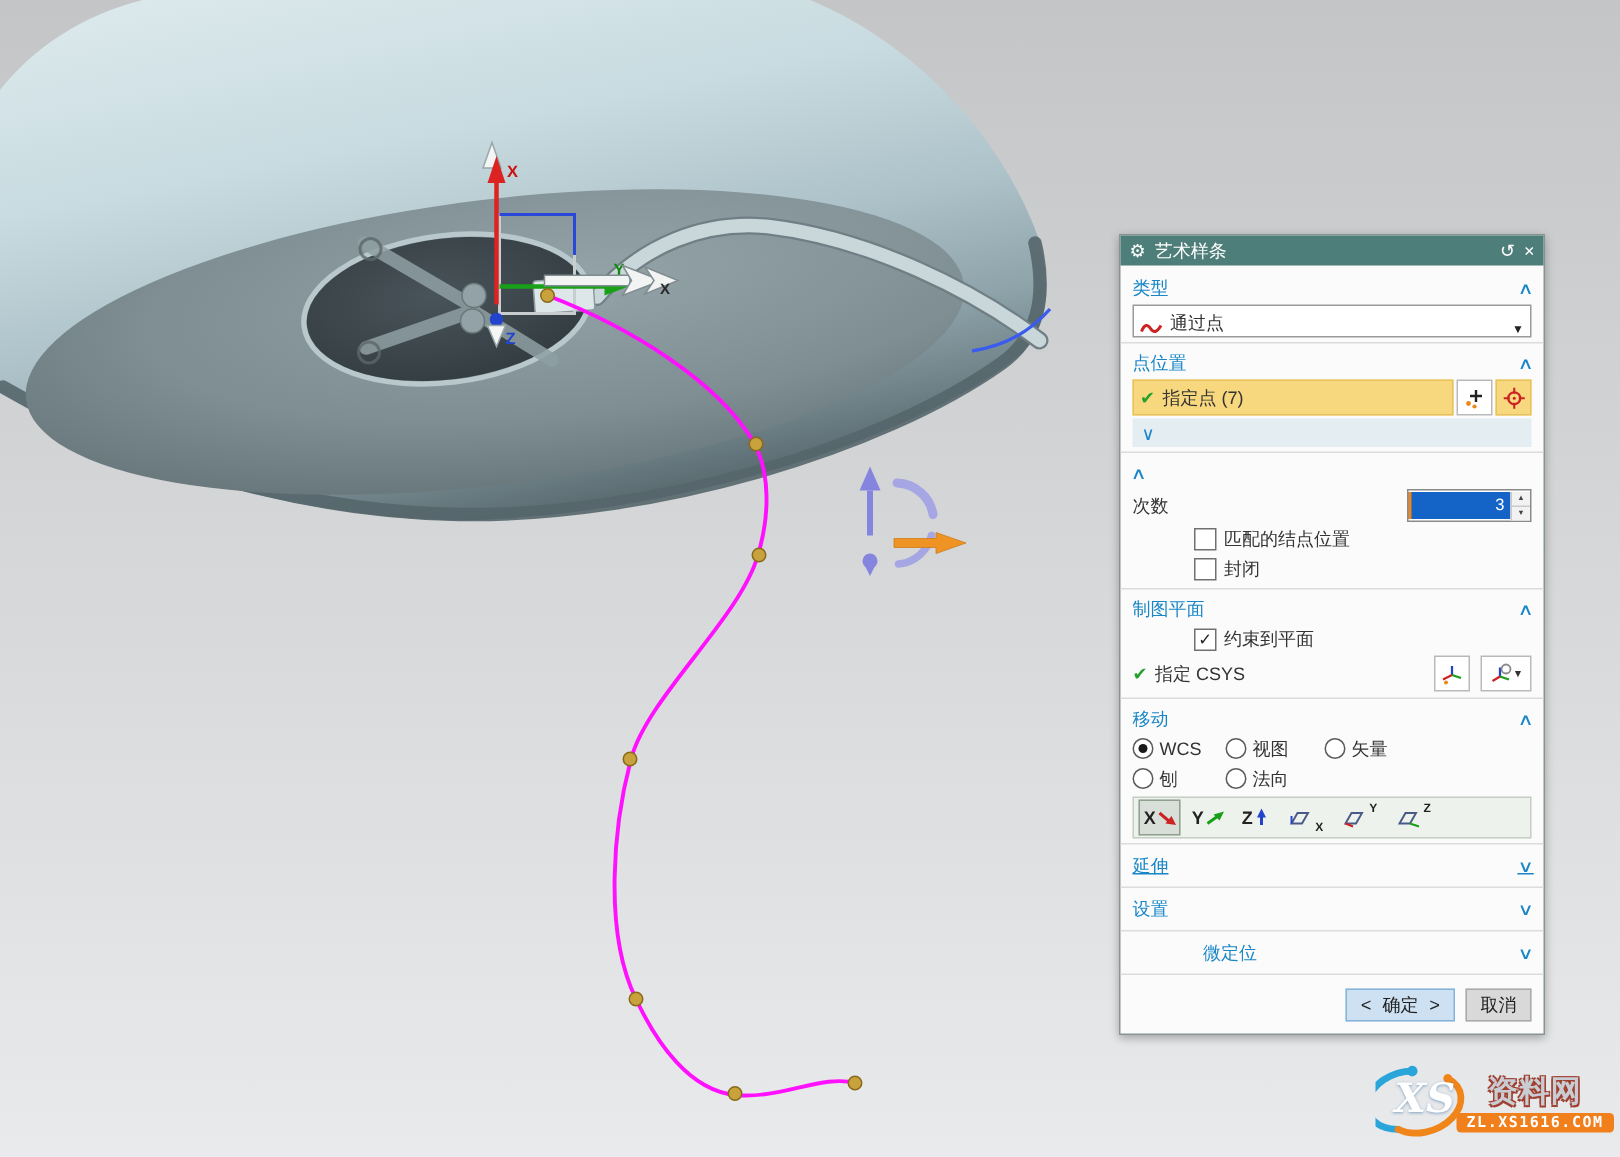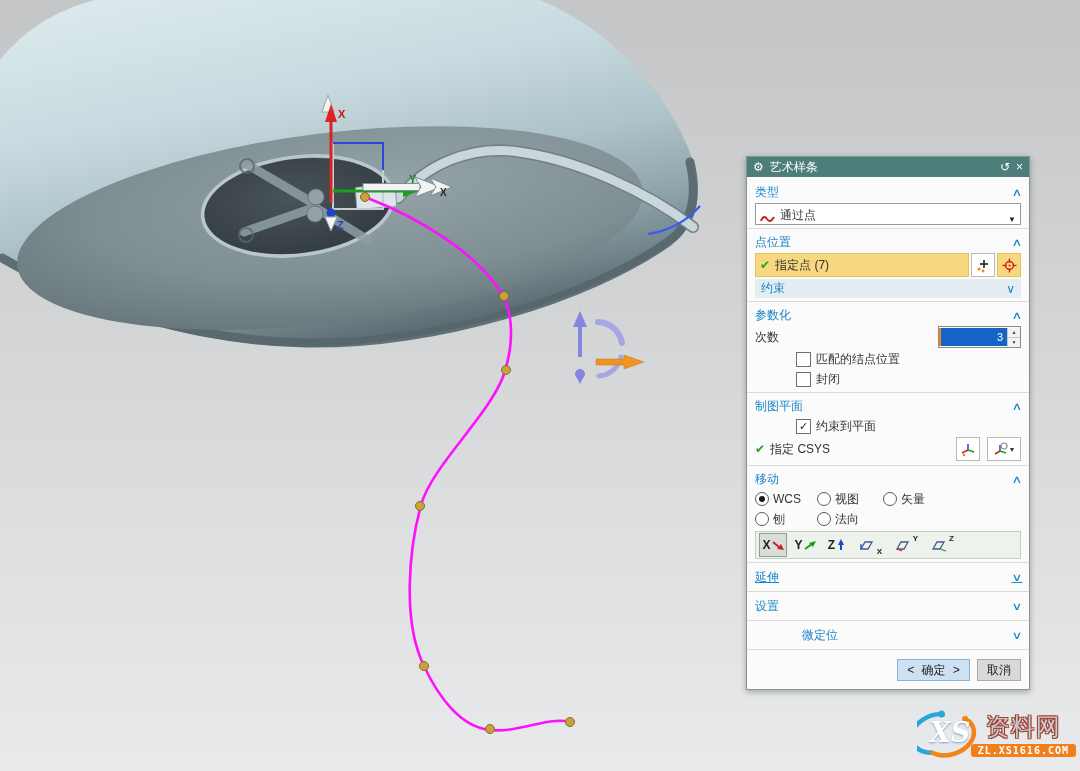--- a/index.html
+++ b/index.html
@@ -72,21 +72,21 @@
   .btn-ok{background:#cde1f3;border:1px solid #86b3da;color:#222;}
   .btn-cancel{background:#d9d9d9;border:1px solid #a9a9a9;color:#222;}
 
   
   .wm{position:absolute;right:4px;bottom:8px;display:flex;align-items:center;text-align:right;}
   .wm-logo{position:relative;width:62px;height:58px;margin-right:-8px;z-index:2;}
   .wm-xs{position:absolute;left:13px;top:12px;font-family:"DejaVu Serif","Liberation Serif",serif;
       font-style:italic;font-weight:bold;font-size:27px;color:#fff;
       text-shadow:0 1px 2px rgba(40,100,160,.55);}
   .wm-col{display:flex;flex-direction:column;align-items:center;}
-  .wm-name{font-size:24px;font-weight:normal;letter-spacing:1px;color:#c9ccd2;
+  .wm-name{font-size:20px;font-weight:bold;letter-spacing:1px;color:#c9ccd2;
       text-shadow:1px 1px 0 #a04030,-1px -1px 0 #a04030,1px -1px 0 #a04030,-1px 1px 0 #a04030;}
   .wm-url{margin-top:1px;background:#f07f1c;border-radius:3px;color:#fff;
       font-family:"DejaVu Sans Mono","Liberation Mono",monospace;
       font-size:10px;font-weight:bold;letter-spacing:1px;padding:1px 7px;}
 </style>
 </head>
 <body>
 
 <div id="stage">
 
@@ -232,27 +232,25 @@
           <circle cx="7.5" cy="7.5" r="4" fill="none" stroke="#cc2222" stroke-width="1.5"></circle>
           <line x1="7.5" y1="0.5" x2="7.5" y2="4.5" stroke="#cc2222" stroke-width="1.4"></line>
           <line x1="7.5" y1="10.5" x2="7.5" y2="14.5" stroke="#cc2222" stroke-width="1.4"></line>
           <line x1="0.5" y1="7.5" x2="4.5" y2="7.5" stroke="#cc2222" stroke-width="1.4"></line>
           <line x1="10.5" y1="7.5" x2="14.5" y2="7.5" stroke="#cc2222" stroke-width="1.4"></line>
           <circle cx="7.5" cy="7.5" r="1" fill="#cc2222"></circle>
         </svg>
       </div>
     </div>
     <div class="subbar">
-      <span class="lbl">约束</span>
       <span class="chev">∨</span>
     </div>
     <div class="sep"></div>
 
     <div class="sec-h">
-      <span class="lbl">参数化</span>
       <span class="chev">∧</span>
     </div>
     <div class="row degree-row">
       <span>次数</span>
       <div class="spin">
         <div class="spin-field">3</div>
         <div class="spin-btns">
           <span>▲</span>
           <span>▼</span>
         </div>

